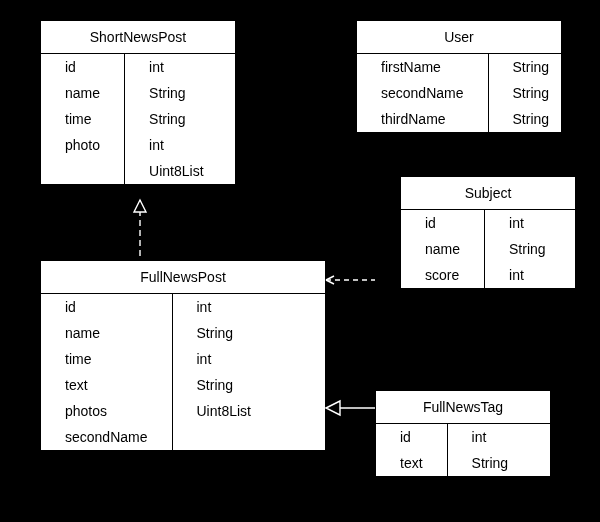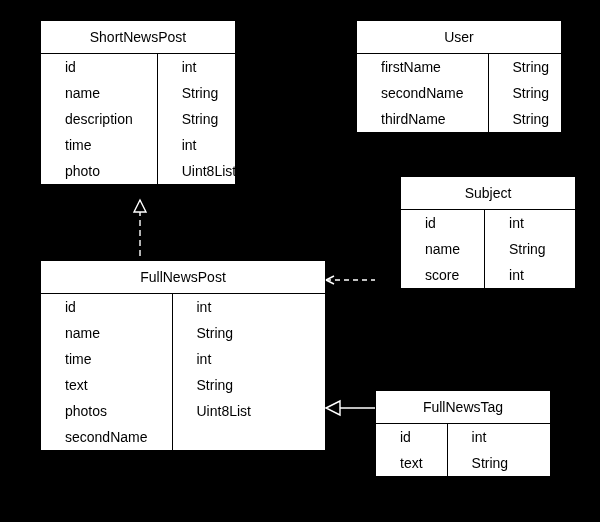--- a/index.html
+++ b/index.html
@@ -49,21 +49,20 @@
 </style>
 </head>
 <body>
 
 <div class="entity" style="left:40px; top:20px; width:196px;">
   <div class="entity-title">ShortNewsPost</div>
   <div class="entity-body">
     <div class="col left">
       <div class="cell">id</div>
       <div class="cell">name</div>
-      <div class="cell">description</div>
       <div class="cell">time</div>
       <div class="cell">photo</div>
     </div>
     <div class="col">
       <div class="cell">int</div>
       <div class="cell">String</div>
       <div class="cell">String</div>
       <div class="cell">int</div>
       <div class="cell">Uint8List</div>
     </div>

